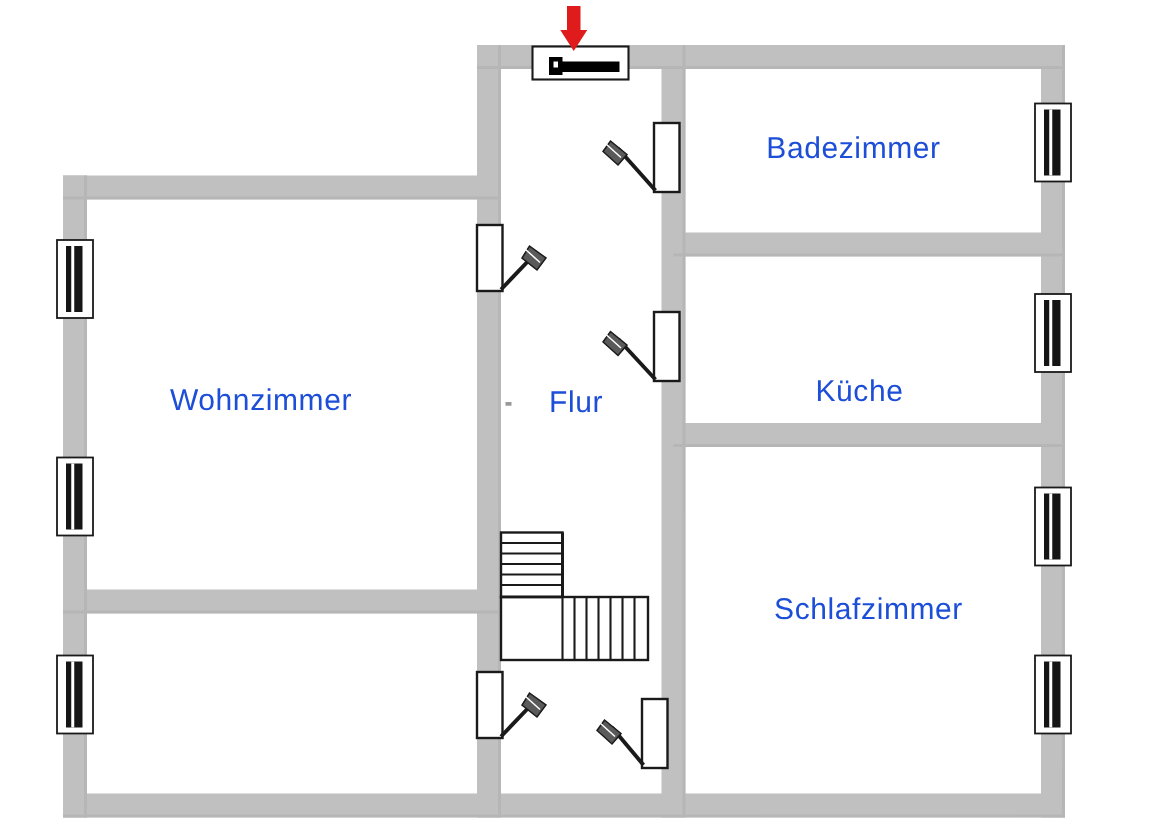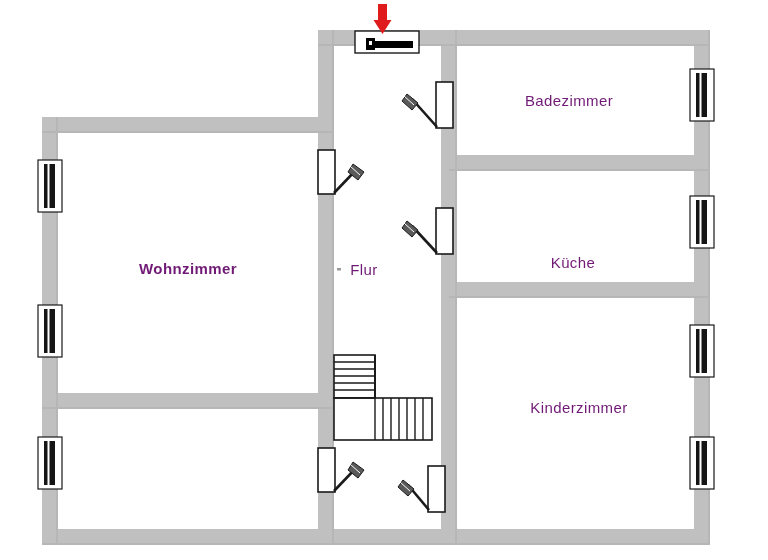--- a/index.html
+++ b/index.html
@@ -20,23 +20,23 @@
   #plan-svg {
     position: absolute;
     left: 0;
     top: 0;
     width: 768px;
     height: 560px;
     display: block;
   }
   .room-label {
     position: absolute;
-    color: #701a75;
+    color: #1d4ed8;
     font-family: "Liberation Sans", sans-serif;
-    font-size: 15px;
+    font-size: 20px;
     letter-spacing: 0.4px;
     white-space: nowrap;
     transform: translate(-50%, -50%);
     user-select: none;
   }
 </style>
 </head>
 <body>
 
 <div id="floorplan-root">
@@ -205,24 +205,24 @@
       <line x1="375" y1="355" x2="375" y2="398" stroke="#1a1a1a" stroke-width="2"></line>
       <line x1="334" y1="398" x2="375" y2="398" stroke="#1a1a1a" stroke-width="1.6"></line>
     </g>
 
     <g>
       <rect x="337" y="268" width="4" height="2.5" fill="#9a9a9a"></rect>
     </g>
 
   </svg>
 
-  <div class="room-label" style="left:188px; top:268px;font-weight:bold;">Wohnzimmer</div>
-
-
-  <div class="room-label" style="left:364px; top:269px;">Flur</div>
+  <div class="room-label" style="left:174px; top:268px;">Wohnzimmer</div>
+
+
+  <div class="room-label" style="left:384px; top:269px;">Flur</div>
 
   <div class="room-label" style="left:569px; top:100px;">Badezimmer</div>
 
   <div class="room-label" style="left:573px; top:218px;margin-top:44px;">Küche</div>
 
-  <div class="room-label" style="left:579px; top:407px;">Kinderzimmer</div>
+  <div class="room-label" style="left:579px; top:407px;">Schlafzimmer</div>
 
 </div>
 
 </body></html>

